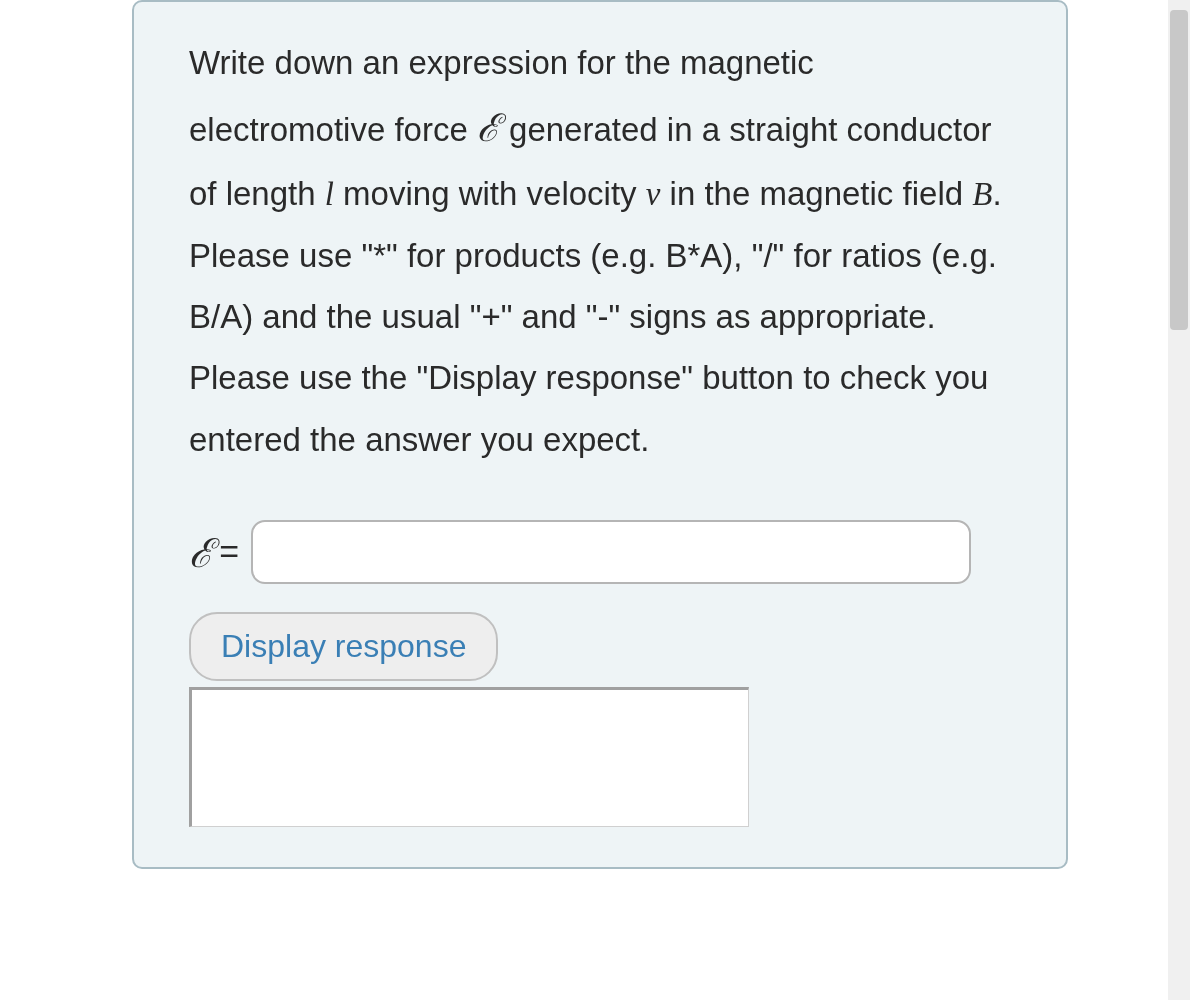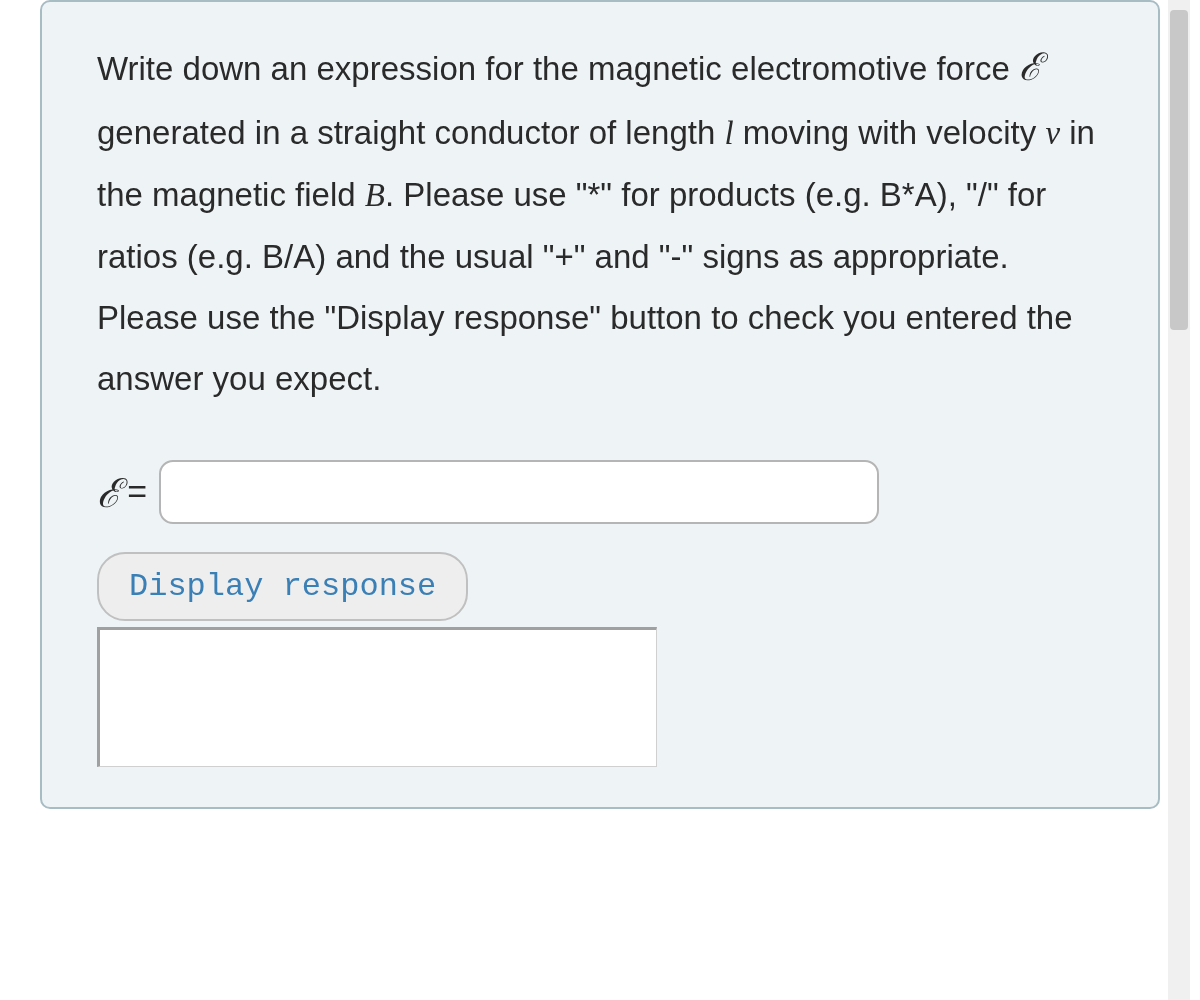--- a/index.html
+++ b/index.html
@@ -8,21 +8,21 @@
       padding: 0;
     }
     body {
       font-family: 'Segoe UI', Tahoma, Geneva, Verdana, sans-serif;
       background: #ffffff;
       display: flex;
       justify-content: center;
       padding: 0;
     }
     .container {
-      width: 1120px;
+      width: 936px;
       background: #eef4f6;
       border: 2px solid #a8bcc4;
       border-radius: 10px;
       padding: 30px 55px 40px 55px;
       position: relative;
     }
     .scrollbar-track {
       position: fixed;
       right: 10px;
       top: 0;
@@ -87,21 +87,21 @@
     }
     .display-button {
       display: inline-block;
       background: #eeeeee;
       border: 2px solid #c0c0c0;
       border-radius: 28px;
       padding: 14px 30px;
       font-size: 32px;
       color: #3a7fb5;
       cursor: pointer;
-      font-family: Liberation Mono, monospace;
+      font-family: Liberation Sans, sans-serif;
       margin-bottom: 8px;
     }
     .response-box {
       width: 560px;
       height: 140px;
       background: #ffffff;
       border-left: 3px solid #a0a0a0;
       border-top: 3px solid #a0a0a0;
       border-right: 1px solid #d0d0d0;
       border-bottom: 1px solid #d0d0d0;

